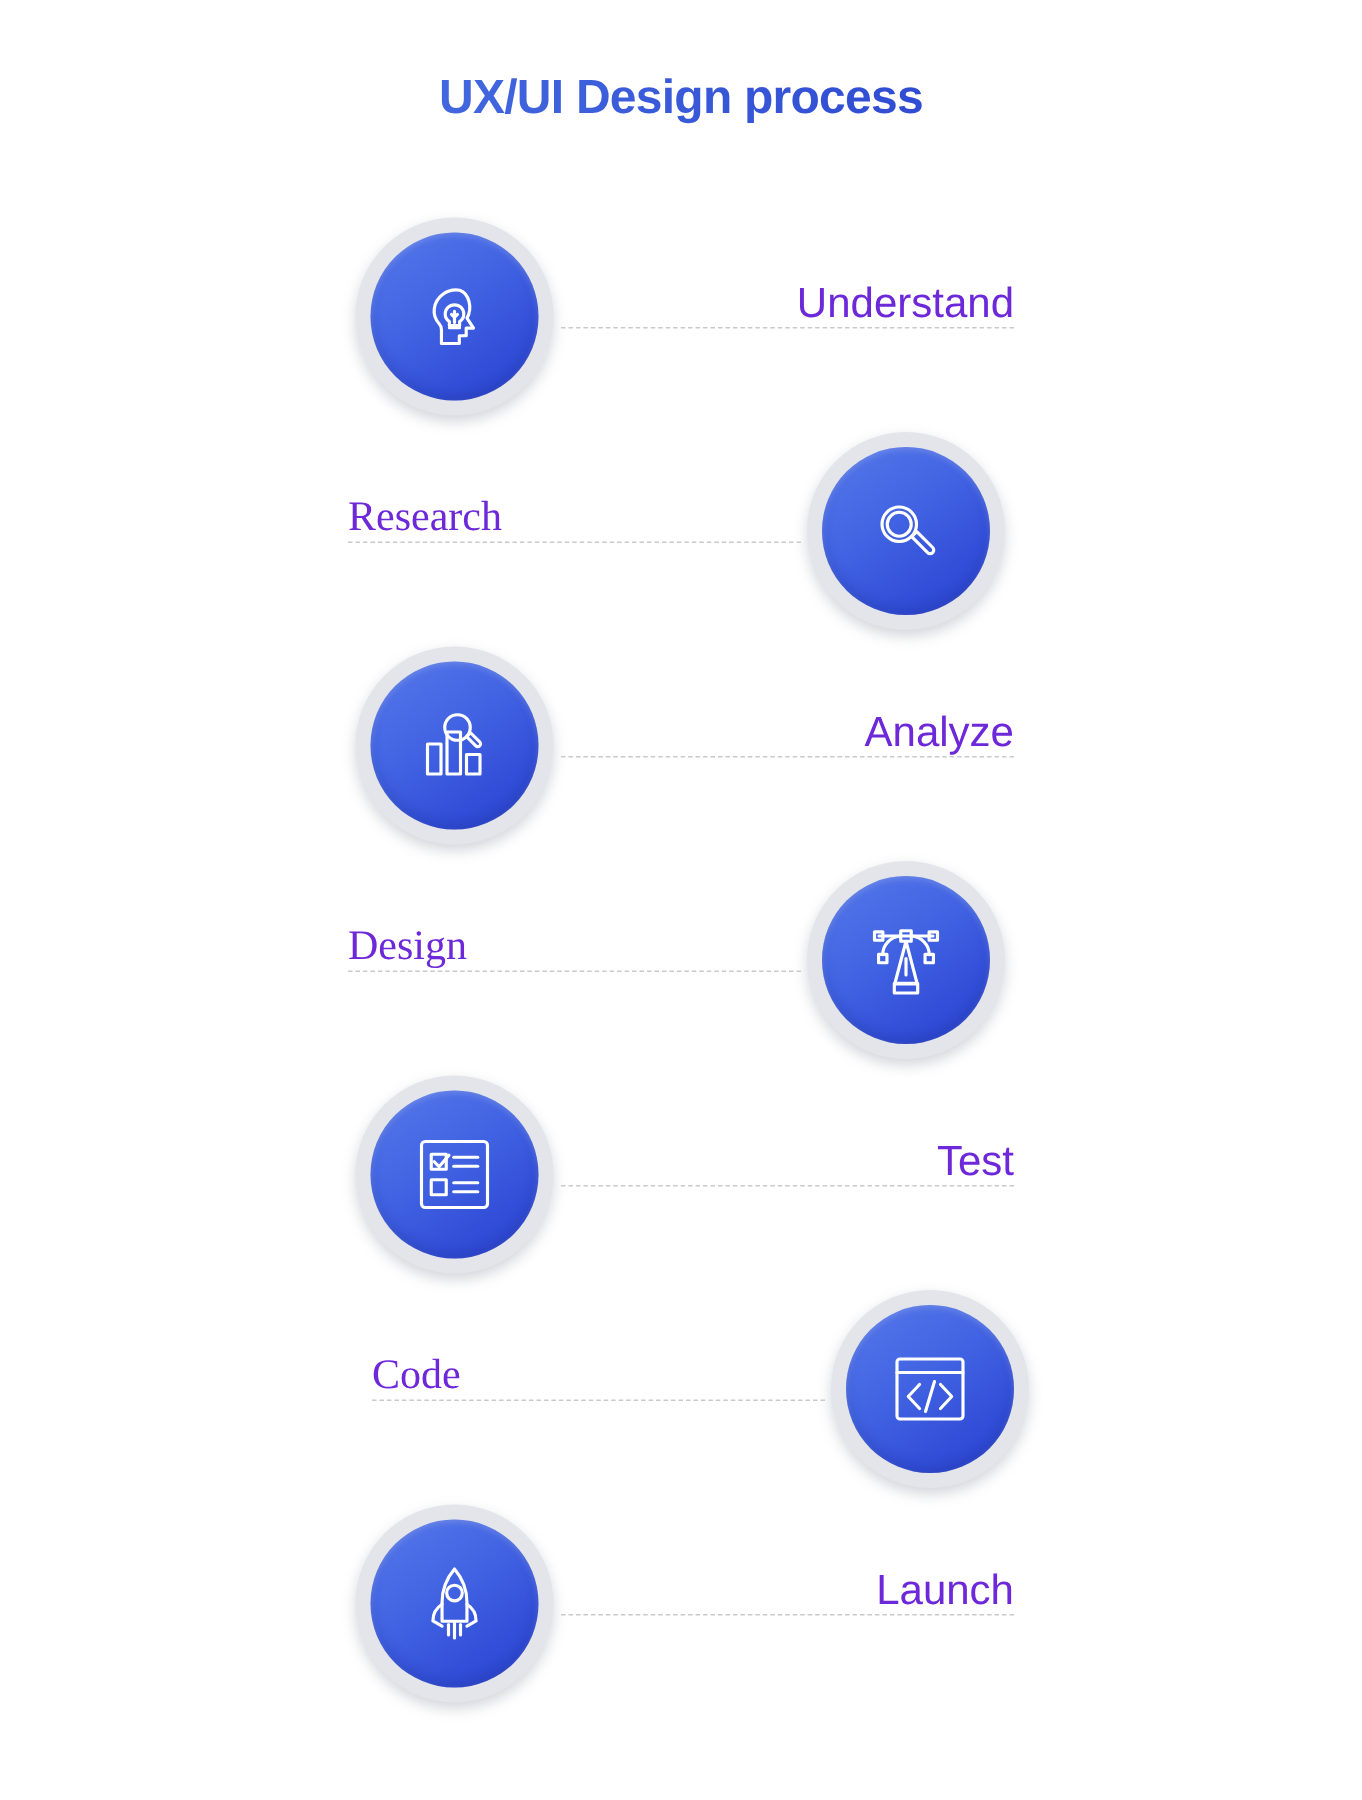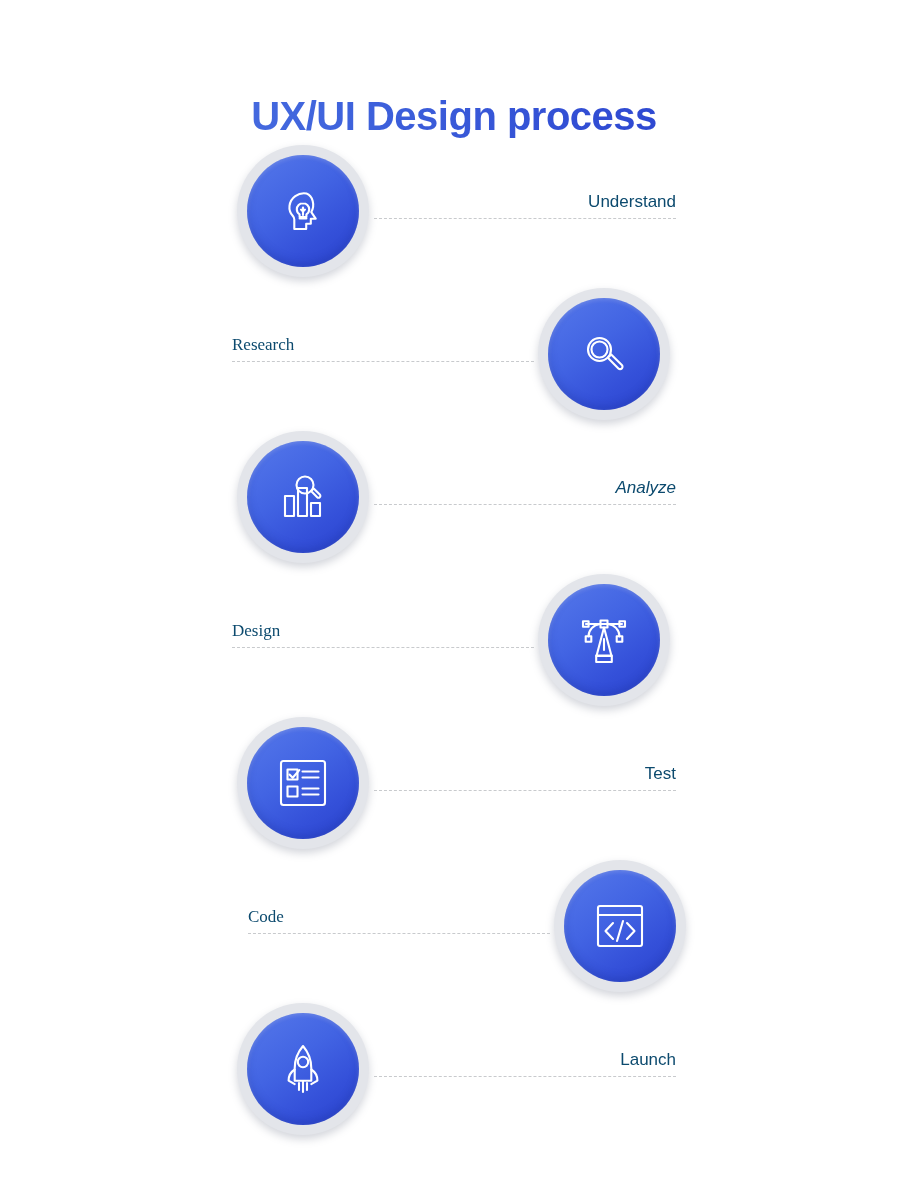--- a/index.html
+++ b/index.html
@@ -16,30 +16,29 @@
     width:908px; height:1200px;
     background:#ffffff;
   }
 
   
   .title {
     position:absolute;
     left:0; top:46px;
     width:908px;
     text-align:center;
-    font-size:40px;
+    font-size:32px;
     font-weight:bold;
     letter-spacing:-0.5px;
     background:linear-gradient(90deg,#5476e3 0%,#4065dd 35%,#2f4ad2 70%,#2941cb 100%);
     -webkit-background-clip:text;
     background-clip:text;
     color:transparent;
     -webkit-text-fill-color:transparent;
     white-space:nowrap;
-    margin-top:48px;
   }
 
   
   .step {
     position:absolute;
     left:0; width:908px; height:140px;
   }
 
   
   .badge {
@@ -71,22 +70,22 @@
     height:0;
     border-top:1px dashed #c8cacd;
   }
   .step.left  .connector { left:374px; width:302px; }
   .step.right .connector { left:232px; width:302px; }
 
   
   .label {
     position:absolute;
     top:44px;
-    font-size:17px;
-    color:#0c4a6e;
+    font-size:28px;
+    color:#6d28d9;
     white-space:nowrap;
     line-height:26px;
   }
   .step.left  .label { right:232px; text-align:right; }
   .step.right .label { left:232px;  text-align:left;font-family:Liberation Serif, serif; }
 
   .icon-stroke {
     fill:none;
     stroke:#ffffff;
     stroke-width:2.1;
@@ -132,21 +131,21 @@
               <path d="M34.8 34.8l3.4-3.4 10.6 10.6a2.4 2.4 0 0 1 0 3.4l0 0a2.4 2.4 0 0 1-3.4 0L34.8 34.8z"></path>
             </g>
           </svg>
         </span>
       </div>
     </div>
     <div class="connector"></div>
     <div class="label">Research</div>
   </div>
 
-  <div class="step left" style="top:431px;font-style:italic;">
+  <div class="step left" style="top:431px;">
     <div class="badge">
       <div class="badge-inner">
         <span>
           <svg width="62" height="62" viewBox="0 0 62 62">
             <g class="icon-stroke">
               <rect x="13" y="30" width="9" height="20"></rect>
               <rect x="26" y="22" width="9" height="28"></rect>
               <rect x="39" y="37" width="9" height="13"></rect>
               <circle cx="33" cy="19" r="8.5"></circle>
               <path d="M39.1 25.1l2.6-2.6 6.1 6.1a1.8 1.8 0 0 1 0 2.6l0 0a1.8 1.8 0 0 1-2.6 0L39.1 25.1z"></path>

